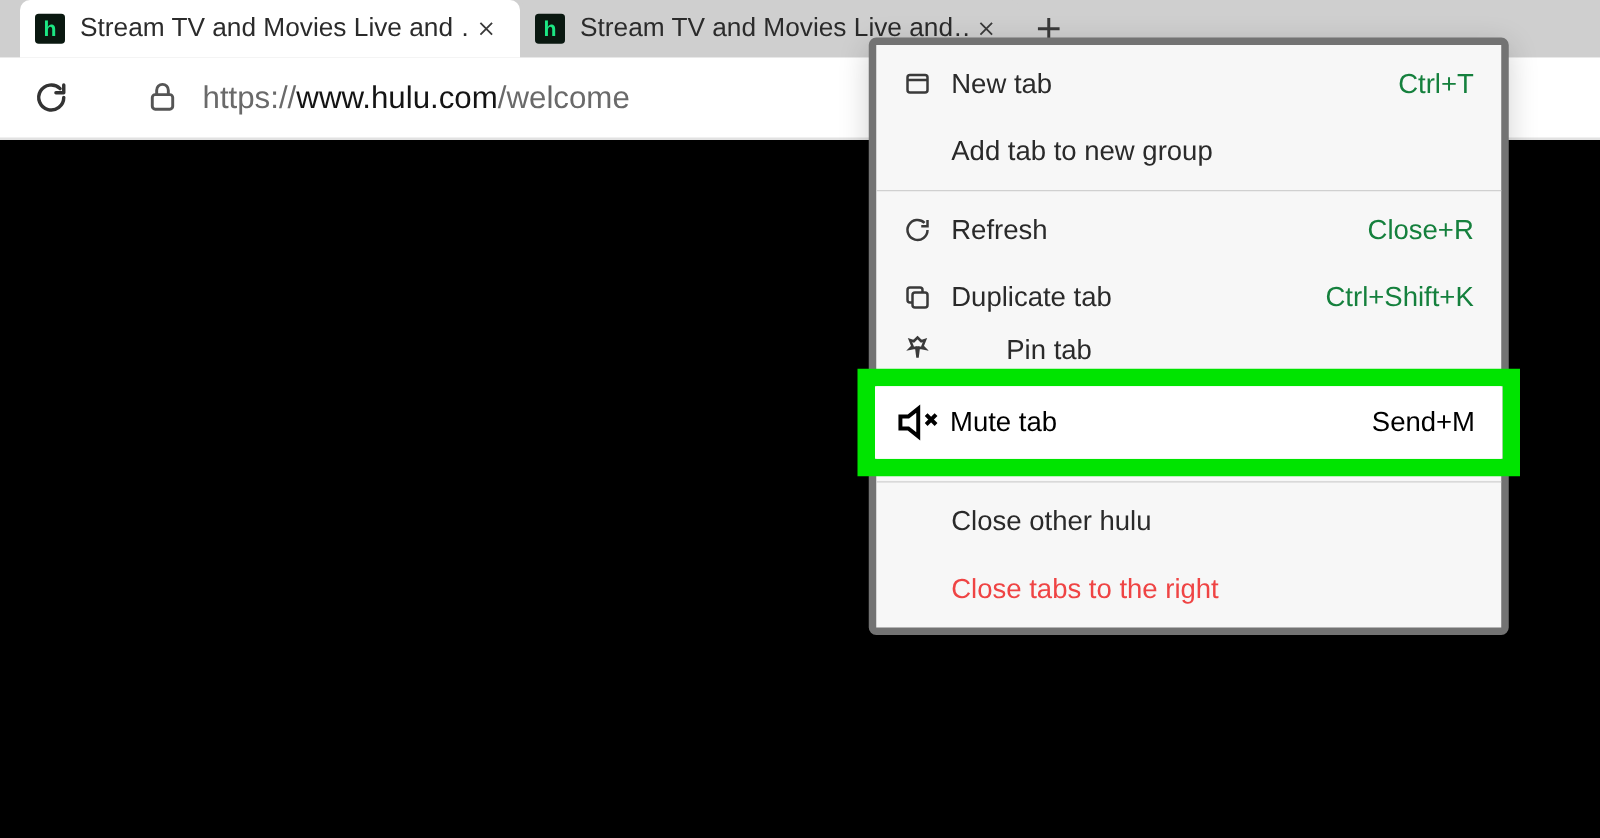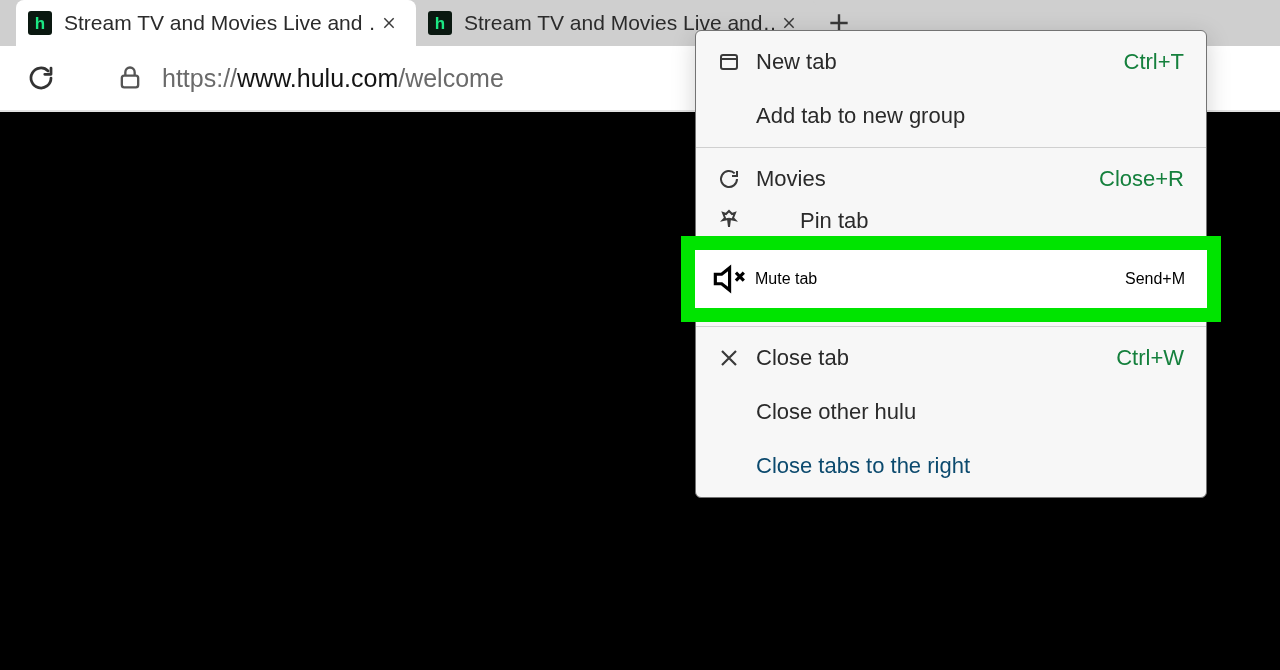--- a/index.html
+++ b/index.html
@@ -80,36 +80,36 @@
       left: 0; right: 0; top: 112px; bottom: 0;
       background: #000;
     }
 
     
     .context-menu {
       position: absolute;
       left: 695px; top: 30px;
       width: 512px;
       background: #f7f7f7;
-      border: 1px solid #737373;
+      border: 6px solid #737373;
       border-radius: 6px;
       box-shadow: 0 6px 24px rgba(0,0,0,.18);
       padding: 4px 0;
       z-index: 20;
     }
     .menu-item {
       display: flex;
       align-items: center;
       height: 54px;
       padding: 0 22px 0 14px;
       font-size: 22px;
       color: #2a2a2a;
       position: relative;
     }
-    .menu-item.disabled { color: #0c4a6e; }
+    .menu-item.disabled { color: #ef4444; }
     .menu-item .mi-icon {
       width: 38px; display: flex; align-items: center; justify-content: center;
       color: #3a3a3a; flex-shrink: 0;
     }
     .menu-item .mi-icon svg { width: 24px; height: 24px; }
     .menu-item .mi-label { flex: 1; margin-left: 8px; white-space: nowrap; overflow: hidden; }
     .menu-item .mi-short { color: #15803d; font-size: 22px; margin-left: 12px; }
     .menu-item .mi-arrow { width: 20px; display: flex; align-items: center; justify-content: center; color: #444; }
     .menu-item .mi-arrow svg { width: 14px; height: 14px; }
     .menu-sep { height: 1px; background: #d0d0d0; margin: 4px 0; }
@@ -123,21 +123,21 @@
       background: #00e400;
       margin: 0 -15px;
       position: relative;
       z-index: 2;
     }
     .highlight-inner {
       background: #ffffff;
       display: flex; align-items: center;
       height: 58px;
       padding: 0 22px 0 14px;
-      font-size: 16px;
+      font-size: 22px;
     }
 
   </style>
 </head>
 <body>
 
 <div class="tabstrip">
   <div class="tab active">
     <div class="favicon">
         <span>h</span>
@@ -209,24 +209,34 @@
 
   <div class="menu-sep"></div>
 
   <div class="menu-item">
     <div class="mi-icon">
       <svg viewBox="0 0 24 24" fill="none" stroke="currentColor" stroke-width="2">
           <path d="M20 12a8 8 0 1 1-2.34-5.66"></path>
           <path d="M20 4v5h-5"></path>
         </svg>
     </div>
-    <div class="mi-label">Movies</div>
+    <div class="mi-label">Refresh</div>
     <div class="mi-short">Close+R</div>
   </div>
 
+  <div class="menu-item">
+    <div class="mi-icon">
+      <svg viewBox="0 0 24 24" fill="none" stroke="currentColor" stroke-width="2">
+          <rect x="8" y="8" width="12" height="12" rx="2"></rect>
+          <path d="M16 8V6a2 2 0 0 0-2-2H6a2 2 0 0 0-2 2v8a2 2 0 0 0 2 2h2"></path>
+        </svg>
+    </div>
+    <div class="mi-label">Duplicate tab</div>
+    <div class="mi-short">Ctrl+Shift+K</div>
+  </div>
 
 
   <div class="menu-item pin-partial">
     <div class="mi-icon">
       <svg viewBox="0 0 24 24" fill="none" stroke="currentColor" stroke-width="2">
           <path d="M12 3l3 3 3-1-2 5 2 2-5-1-1 8-1-8-5 1 2-2-2-5 3 1z"></path>
         </svg>
     </div>
     <div class="mi-label">Pin tab</div>
   </div>
@@ -240,29 +250,20 @@
           </svg>
       </div>
       <div class="mi-label" style="flex:1;margin-left:8px;">Mute tab</div>
       <div class="mi-short">Send+M</div>
     </div>
   </div>
 
 
   <div class="menu-sep"></div>
 
-  <div class="menu-item">
-    <div class="mi-icon">
-      <svg viewBox="0 0 24 24" fill="none" stroke="currentColor" stroke-width="2.2">
-          <path d="M5 5 L19 19 M19 5 L5 19"></path>
-        </svg>
-    </div>
-    <div class="mi-label">Close tab</div>
-    <div class="mi-short">Ctrl+W</div>
-  </div>
 
   <div class="menu-item">
     <div class="mi-icon"></div>
     <div class="mi-label">Close other hulu</div>
   </div>
 
   <div class="menu-item disabled">
     <div class="mi-icon"></div>
     <div class="mi-label">Close tabs to the right</div>
   </div>

